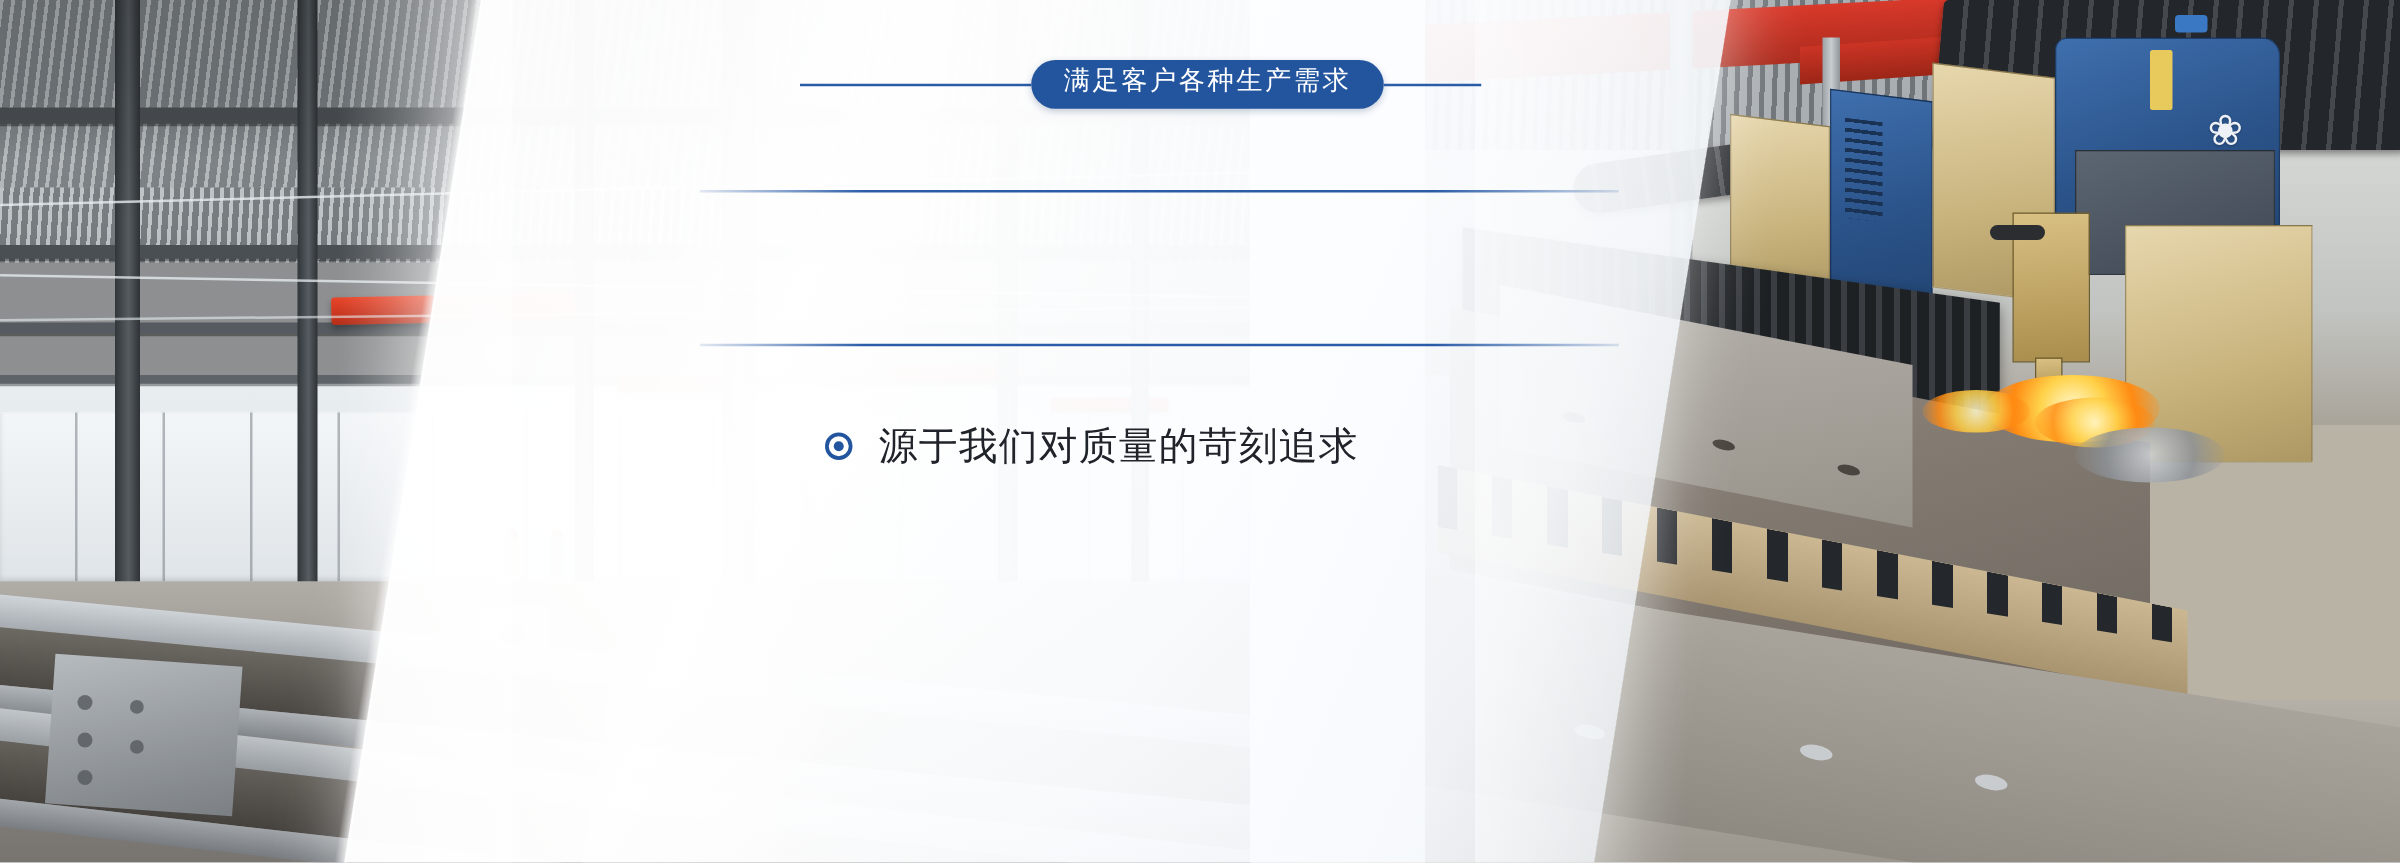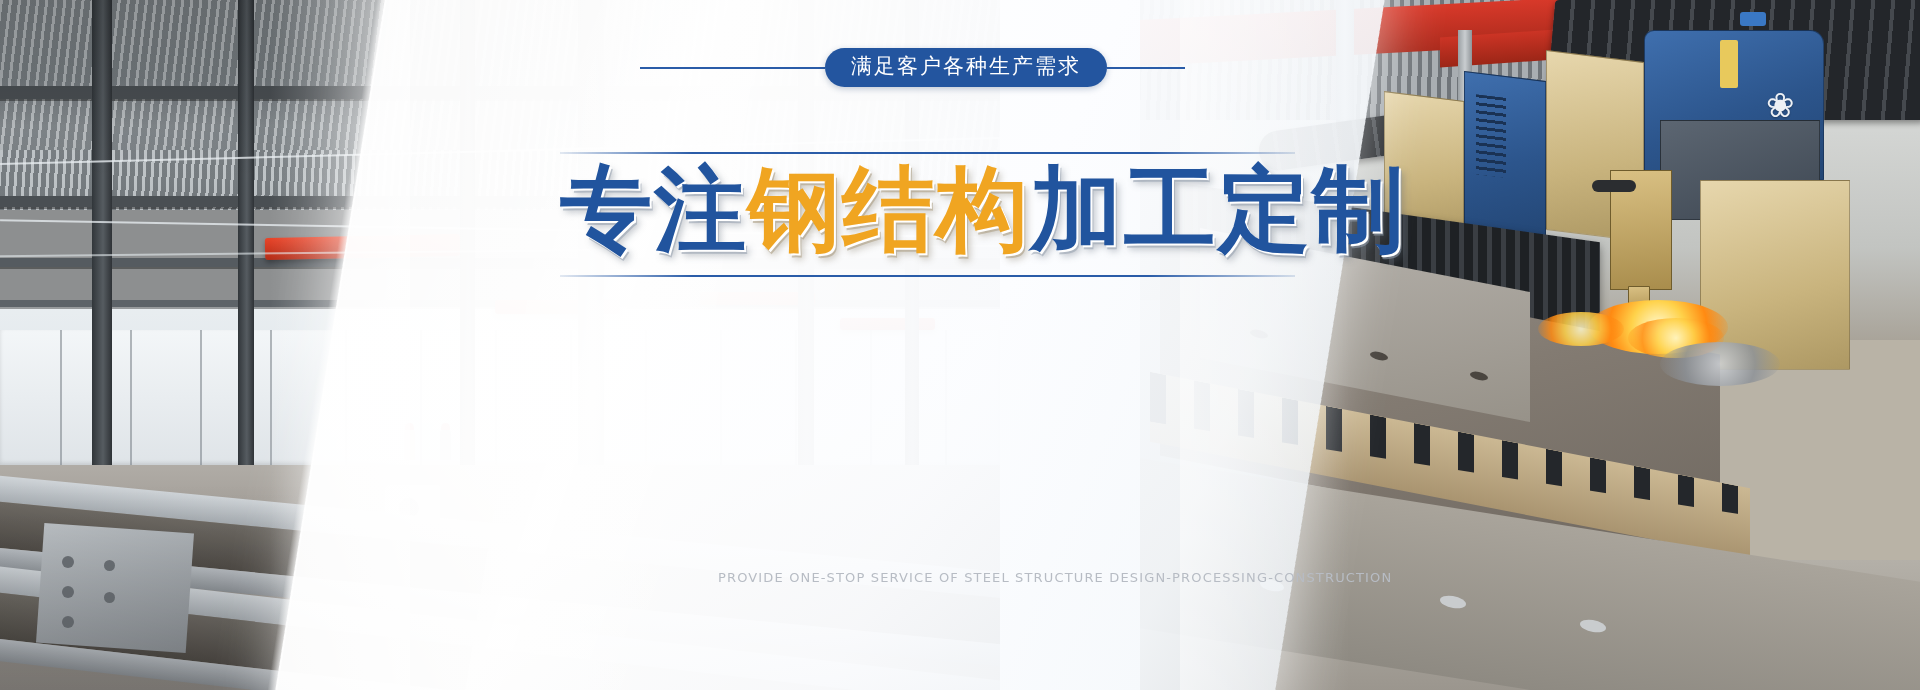--- a/index.html
+++ b/index.html
@@ -108,21 +108,21 @@
            background:linear-gradient(90deg,rgba(255,255,255,.0),rgba(255,255,255,.85));
            transform:skewX(-9deg); }
   .soft-left { position:absolute; left:270px; top:0; width:140px; height:690px;
            background:linear-gradient(90deg,rgba(255,255,255,0),rgba(255,255,255,.55));
            pointer-events:none; }
   .soft-right { position:absolute; left:1180px; top:0; width:170px; height:690px;
            background:linear-gradient(90deg,rgba(255,255,255,.45),rgba(255,255,255,0));
            pointer-events:none; }
 
   
-  .content { position:absolute; left:0; top:0; width:1920px; height:690px; }
+  .content { position:absolute; left:0; top:0; width:1920px; height:690px;font-family:Liberation Mono, monospace; }
 
   
   .badge-row { position:absolute; left:640px; top:48px; display:flex; align-items:center; }
   .rule { height:2px; background:#2a5ca8; }
   .rule.left  { width:185px; }
   .rule.right { width:78px; }
   .badge { background:#23559f; color:#fff; border-radius:22px;
            padding:8px 26px 10px; font-size:21px; letter-spacing:2px;
            font-weight:400; line-height:1; white-space:nowrap;
            box-shadow:0 2px 6px rgba(20,50,100,.25); }
@@ -301,23 +301,25 @@
   <div class="content">
 
     <div class="badge-row">
       <div class="rule left"></div>
       <div class="badge">满足客户各种生产需求</div>
       <div class="rule right"></div>
     </div>
 
     <div class="hrule top"></div>
 
-    <div class="headline"><span class="blue">专注</span><span class="gold">钢结构</span><span class="blue">加工定制</span></div>
 
     <div class="hrule bot"></div>
 
     <div class="bullets">
-    </div>
-
-    <div class="subtag">PROVIDE ONE-STOP SERVICE OF STEEL STRUCTURE DESIGN-PROCESSING-CONSTRUCTION</div>
+      <div class="bullet">
+        <span class="dot"></span>
+        <span class="txt">源于我们对质量的苛刻追求</span>
+      </div>
+    </div>
+
 
   </div>
 </div>
 
 </body></html>

